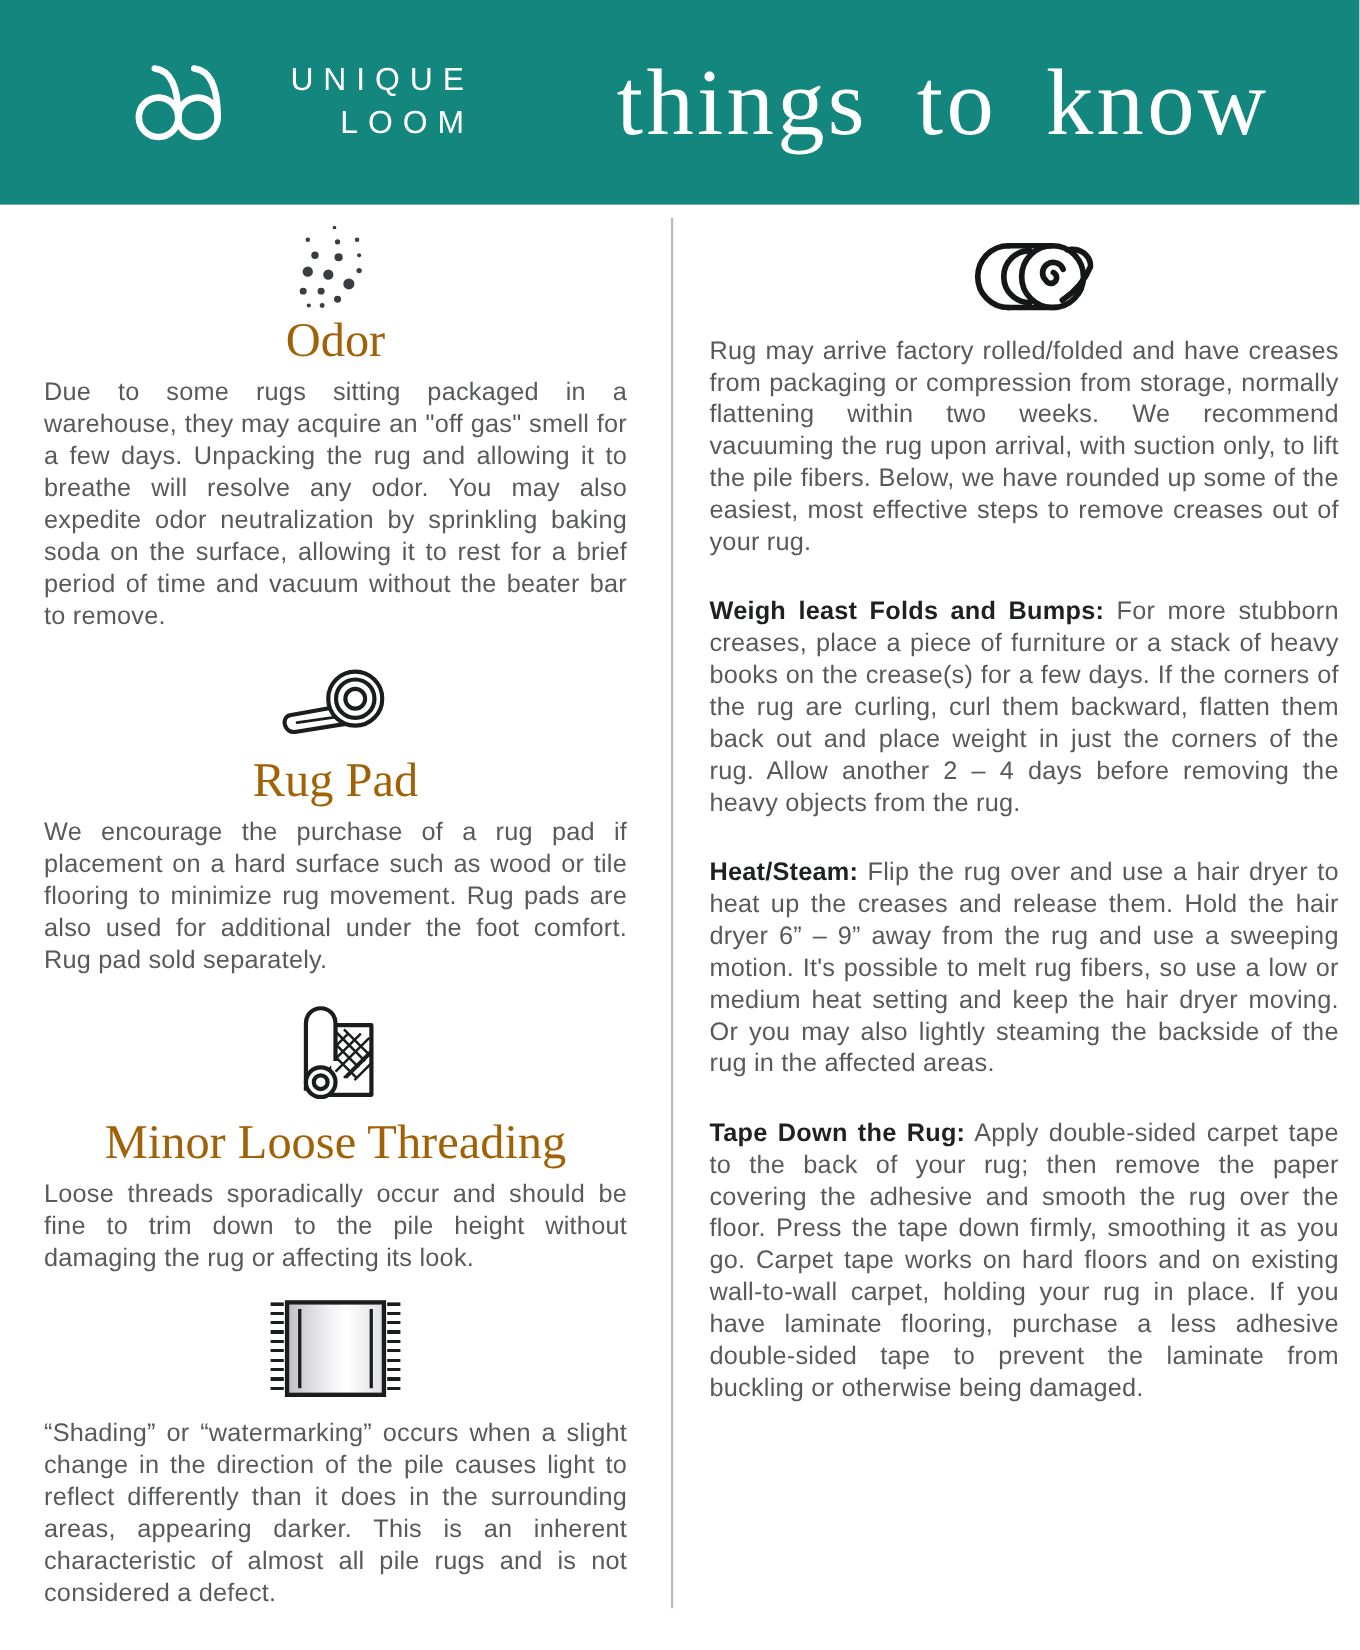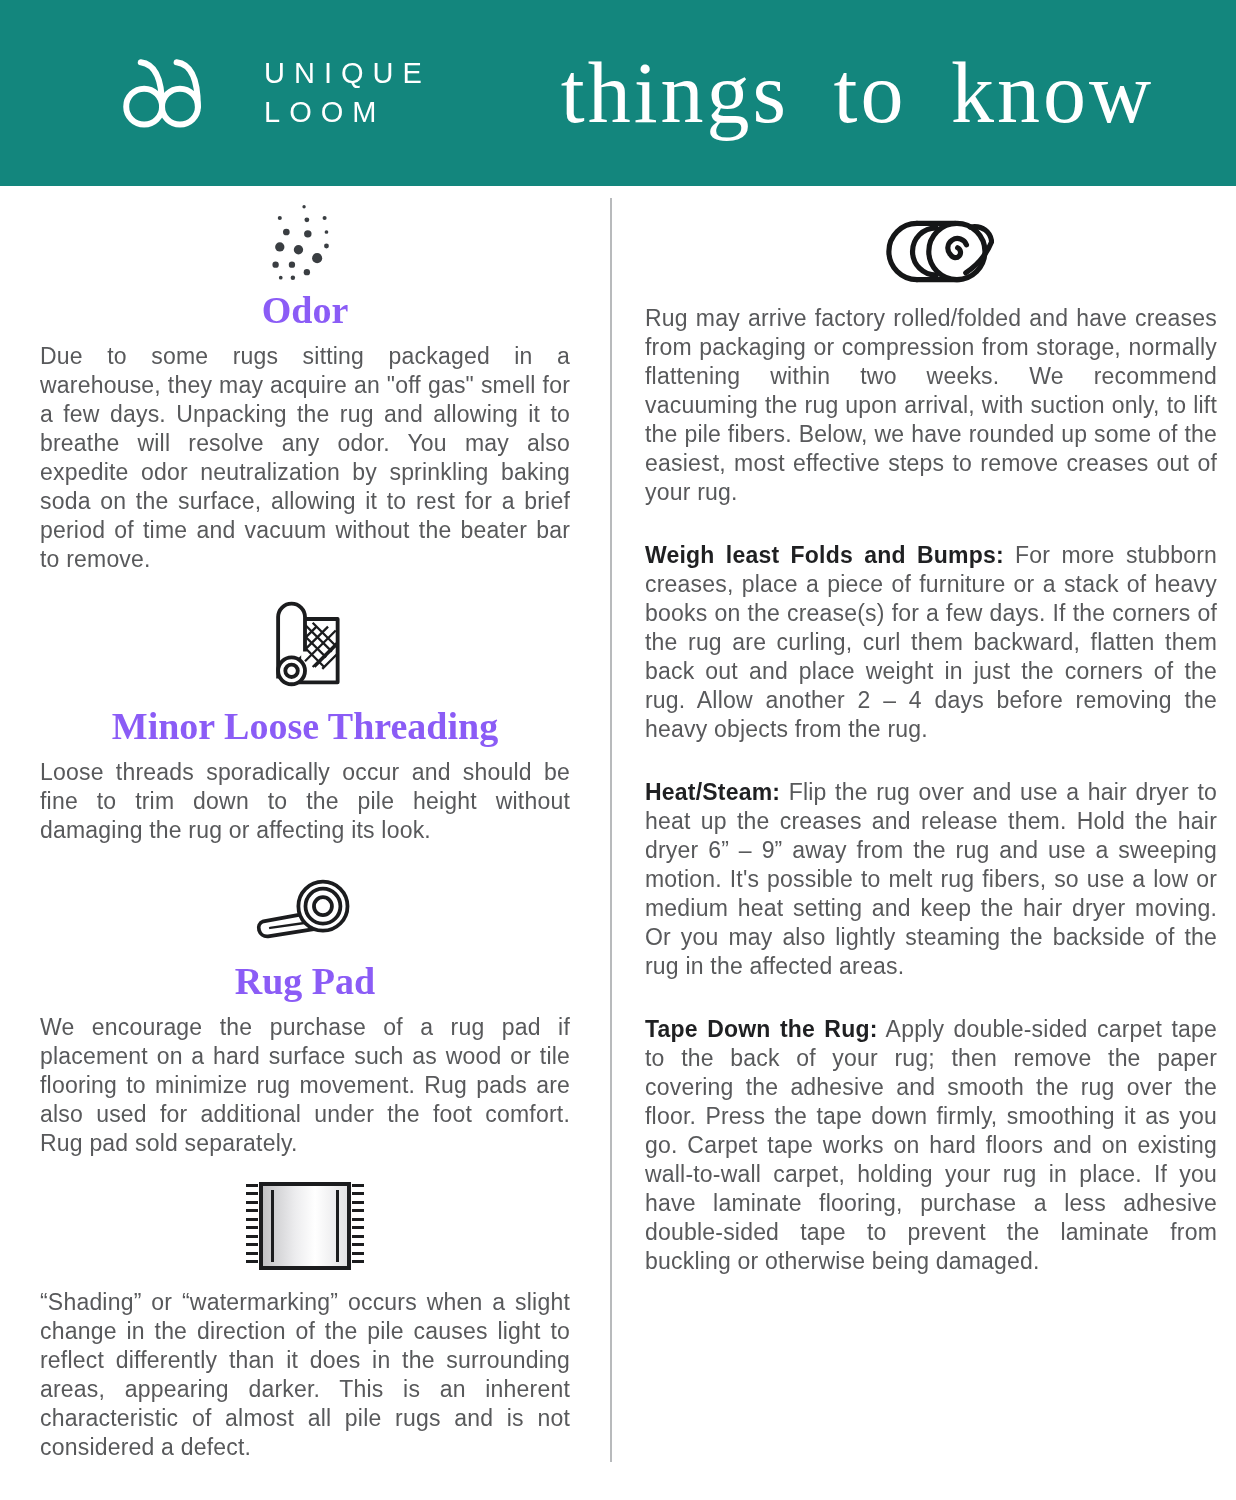--- a/index.html
+++ b/index.html
@@ -2,38 +2,38 @@
 <html><head>
 <meta charset="utf-8">
 <style>
   * { margin:0; padding:0; box-sizing:border-box; }
   html,body { width:1236px; height:1500px; background:#ffffff; overflow:hidden;
               font-family:"Liberation Sans", sans-serif; }
 
   
   .header { height:186px; background:#13867d; display:flex; align-items:center;
             padding:0 64px 0 110px; }
-  .brand { display:flex; align-items:center; gap:26px; }
+  .brand { display:flex; align-items:center; gap:26px;text-align:right; }
   .brand svg { display:block; }
   .brand-name { color:#ffffff; font-size:29px; letter-spacing:9px; line-height:39px;
                 font-weight:400; }
   .header-title { margin-left:auto; color:#ffffff; font-family:Liberation Serif, serif;
                   font-size:86px; font-weight:400; letter-spacing:3px; word-spacing:20px;
                   margin-right:18px; white-space:nowrap; }
 
   
   .content { display:flex; align-items:stretch; }
   .col-left  { margin-left:40px; width:530px; padding-top:18px; }
   .divider   { width:2px; background:#b8babc; margin-left:40px; margin-top:12px; }
   .col-right { margin-left:33px; width:572px; padding-top:30px; }
 
   .sec { text-align:center; }
   .sec .icon { display:block; margin:0 auto; }
-  h2.sec-title { font-family:"Liberation Serif", serif; font-weight:700;
-                 color:#8b5cf6; font-size:38px; line-height:44px; margin-bottom:10px; }
+  h2.sec-title { font-family:"Liberation Serif", serif; font-weight:400;
+                 color:#a16207; font-size:44px; line-height:44px; margin-bottom:10px; }
   p.body { text-align:justify; color:#58595b; font-size:23px; line-height:29px;
            letter-spacing:0.2px; }
   p.body b { color:#1f2022; font-weight:700; }
 
   .mb-ic   { margin-bottom:22px; }   
   .gap-sec { margin-top:20px; }      
   .step    { margin-top:34px; }
 
   
   .rug-wrap { position:relative; width:122px; height:88px; margin:24px auto 18px auto; }
@@ -89,49 +89,49 @@
           <circle cx="21" cy="65" r="3.4"></circle>
             <circle cx="37" cy="73" r="3.4"></circle>
           <circle cx="9" cy="79" r="2"></circle>
             <circle cx="22" cy="79" r="2.4"></circle>
         </g>
       </svg>
       <h2 class="sec-title">Odor</h2>
       <p class="body">Due to some rugs sitting packaged in a warehouse, they may acquire an "off gas" smell for a few days. Unpacking the rug and allowing it to breathe will resolve any odor. You may also expedite odor neutralization by sprinkling baking soda on the surface, allowing it to rest for a brief period of time and vacuum without the beater bar to remove.</p>
     </div>
 
+    <div class="sec" style="margin-top:30px">
+      <svg class="icon" style="margin-bottom:16px" width="104" height="68" viewBox="0 0 110 72">
+        <g fill="#ffffff" stroke="#1b1c1e" stroke-width="4" stroke-linejoin="round" stroke-linecap="round">
+          <path d="M66,57 L16,65 C6,66 2,52 11,49 L50,42"></path>
+          <path d="M18,56 L60,50" fill="none" stroke-width="2.6"></path>
+          <circle cx="74" cy="33" r="26"></circle>
+          <circle cx="74" cy="33" r="18.5"></circle>
+          <circle cx="74" cy="33" r="9.5"></circle>
+        </g>
+      </svg>
+      <h2 class="sec-title">Rug Pad</h2>
+      <p class="body">We encourage the purchase of a rug pad if placement on a hard surface such as wood or tile flooring to minimize rug movement. Rug pads are also used for additional under the foot comfort. Rug pad sold separately.</p>
+    </div>
+
     <div class="sec gap-sec">
       <svg class="icon" style="margin-bottom:14px" width="78" height="96" viewBox="0 0 80 100">
         <g fill="#ffffff" stroke="#1b1c1e" stroke-width="4" stroke-linejoin="round">
           <rect x="34" y="26" width="40" height="66"></rect>
           <g fill="none" stroke-width="2.4">
             <path d="M40,44 L62,66 M40,32 L68,60 M48,30 L74,56 M40,56 L60,76 M48,76 L74,50"></path>
             <path d="M40,58 L64,34 M40,70 L72,38 M50,76 L74,52 M40,46 L52,34 M58,78 L74,62"></path>
           </g>
           <path d="M12,88 V24 A14,14 0 0 1 40,24 V60"></path>
           <circle cx="26" cy="80" r="14"></circle>
           <circle cx="26" cy="80" r="6.5"></circle>
         </g>
       </svg>
       <h2 class="sec-title">Minor Loose Threading</h2>
       <p class="body">Loose threads sporadically occur and should be fine to trim down to the pile height without damaging the rug or affecting its look.</p>
-    </div>
-
-    <div class="sec" style="margin-top:30px">
-      <svg class="icon" style="margin-bottom:16px" width="104" height="68" viewBox="0 0 110 72">
-        <g fill="#ffffff" stroke="#1b1c1e" stroke-width="4" stroke-linejoin="round" stroke-linecap="round">
-          <path d="M66,57 L16,65 C6,66 2,52 11,49 L50,42"></path>
-          <path d="M18,56 L60,50" fill="none" stroke-width="2.6"></path>
-          <circle cx="74" cy="33" r="26"></circle>
-          <circle cx="74" cy="33" r="18.5"></circle>
-          <circle cx="74" cy="33" r="9.5"></circle>
-        </g>
-      </svg>
-      <h2 class="sec-title">Rug Pad</h2>
-      <p class="body">We encourage the purchase of a rug pad if placement on a hard surface such as wood or tile flooring to minimize rug movement. Rug pads are also used for additional under the foot comfort. Rug pad sold separately.</p>
     </div>
 
     <div class="sec">
       <div class="rug-wrap">
         <div class="rug-fringe-l"></div>
         <div class="rug-fringe-r"></div>
         <div class="rug-body">
           <div class="rug-band-l" style="left:8px"></div>
           <div class="rug-band-r" style="right:8px"></div>
         </div>

